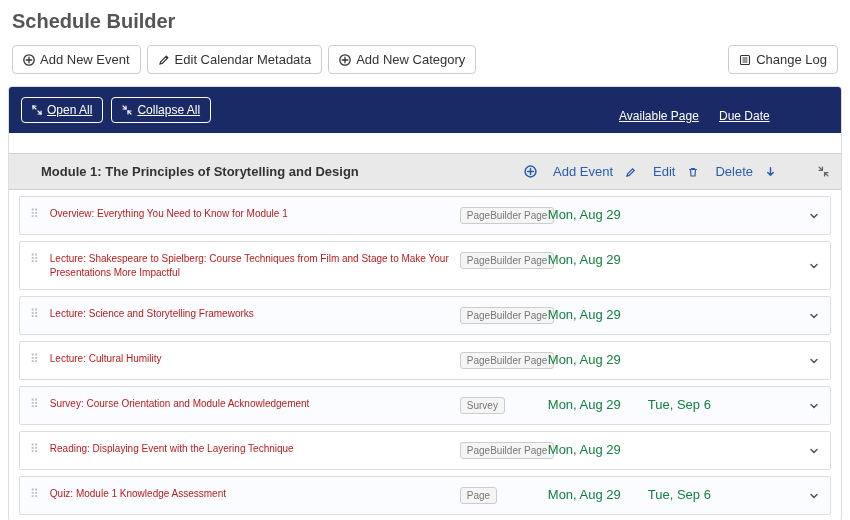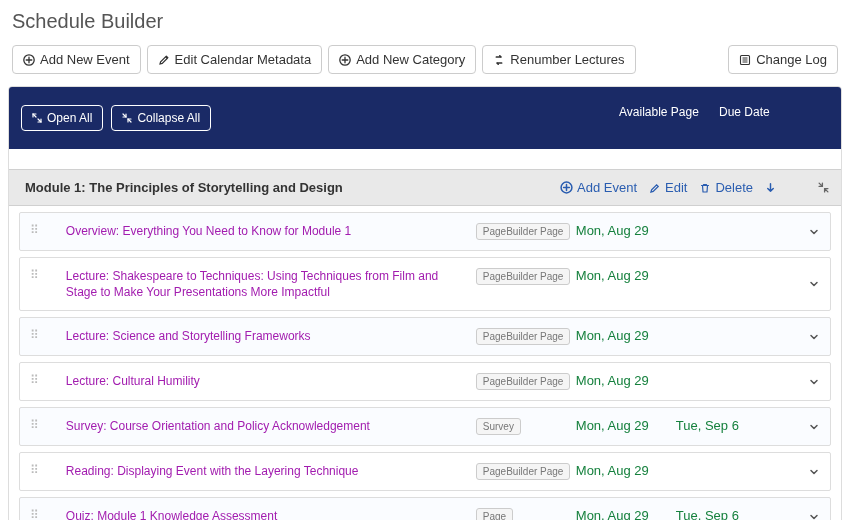--- a/index.html
+++ b/index.html
@@ -1,42 +1,42 @@
 <!DOCTYPE html>
 <html><head>
 <meta charset="utf-8">
 <style>
   * { box-sizing: border-box; margin: 0; padding: 0; }
   body { font-family: -apple-system, BlinkMacSystemFont, "Segoe UI", Arial, sans-serif; font-size: 13px; color: #333; background: #fff; width: 850px; }
-  .page-title { font-size: 20px; font-weight: 400; color: #555; padding: 10px 12px 12px; }
+  .page-title { font-size: 20px; font-weight: 700; color: #555; padding: 10px 12px 12px; }
   .toolbar { display: flex; align-items: center; padding: 0 12px 12px; gap: 6px; }
   .btn { display: inline-flex; align-items: center; gap: 5px; background: #fff; border: 1px solid #ccc; border-radius: 4px; padding: 6px 10px; font-size: 13px; color: #333; cursor: pointer; }
   .btn .ic { font-size: 12px; line-height: 1; }
   .spacer { flex: 1; }
   .panel { margin: 0 8px; border: 1px solid #ddd; border-radius: 4px; overflow: hidden; }
-  .bluebar { background: #1a2a66; color: #fff; display: flex; align-items: flex-start; padding: 18px 12px; font-size: 12px; }
+  .bluebar { background: #1a2a66; color: #fff; display: flex; align-items: flex-end; padding: 10px 12px; font-size: 12px; text-decoration: underline; }
   .bluebar .btn-outline { background: transparent; border: 1px solid #fff; color: #fff; border-radius: 4px; padding: 5px 10px; display: inline-flex; gap: 5px; align-items: center; cursor: pointer; font-size: 12px; }
   .bluebar .btn-outline + .btn-outline { margin-left: 8px; }
   .bluebar .cols { margin-left: auto; display: flex; }
   .bluebar .col { width: 100px; text-align: left; }
   .bluebar .col.due { width: 110px; }
   .whitegap { height: 20px; background: #fff; }
   .module-header { background: #e9e9e9; border-top: 1px solid #d0d0d0; border-bottom: 1px solid #d0d0d0; display: flex; align-items: center; padding: 10px 12px; }
-  .module-title { font-weight: 600; font-size: 13px; color: #333; margin-left: 4px; }
+  .module-title { font-weight: 600; font-size: 13px; color: #333; margin-left: 20px; }
   .module-actions { margin-left: auto; display: flex; align-items: center; gap: 12px; color: #2a5db0; font-size: 13px; }
-  .module-actions .act { display: inline-flex; align-items: center; gap: 4px; cursor: pointer; }
+  .module-actions .act { display: inline-flex; align-items: center; gap: 16px; cursor: pointer; }
   .module-actions .icon-only { cursor: pointer; color: #2a5db0; }
   .module-actions .collapse-ic { color: #666; margin-left: 30px; cursor: pointer; }
   .items { padding: 6px 10px 0; }
   .item-row { display: flex; align-items: flex-start; border: 1px solid #ddd; border-radius: 2px; background: #fff; padding: 10px 10px; margin-bottom: 6px; }
   .item-row:nth-child(odd) { background: #fafcff; }
   .drag { color: #bbb; font-size: 12px; margin-right: 10px; cursor: grab; line-height: 1.3; letter-spacing: 1px; }
-  .item-title { color: #a21caf; font-size: 12px; width: 410px; padding-right: 10px; line-height: 1.35; cursor: pointer; margin-left: 16px; }
+  .item-title { color: #b91c1c; font-size: 10px; width: 410px; padding-right: 10px; line-height: 1.35; cursor: pointer; }
   .badge { border: 1px solid #ccc; color: #777; background: #f5f5f5; font-size: 10px; padding: 2px 6px; border-radius: 3px; white-space: nowrap; }
-  .badge-cell { width: 100px; display: flex; align-items: center; }
+  .badge-cell { width: 88px; display: flex; align-items: center; }
   .date-cell { width: 100px; font-size: 13px; color: #15803d; }
   .date-cell.due { width: 100px; }
   .expand { margin-left: auto; color: #555; cursor: pointer; font-size: 12px; align-self: center; }
   svg { display: block; }
 </style>
 </head>
 <body>
 
 <h1 class="page-title">Schedule Builder</h1>
 
@@ -59,30 +59,20 @@
     <span>Edit Calendar Metadata</span>
   </button>
   <button class="btn">
     <span class="ic">
       <svg width="12" height="12" viewBox="0 0 12 12">
           <circle cx="6" cy="6" r="5.2" fill="none" stroke="#333" stroke-width="1.3"></circle>
           <path d="M6 3.2v5.6M3.2 6h5.6" stroke="#333" stroke-width="1.3" stroke-linecap="round"></path>
         </svg>
     </span>
     <span>Add New Category</span>
-  </button>
-  <button class="btn">
-    <span class="ic">
-      <svg width="12" height="12" viewBox="0 0 12 12">
-          <path d="M3 3h5l-1.2-1.2M9 9H4l1.2 1.2M3 3v0M9 9v0" stroke="#333" stroke-width="1.2" fill="none" stroke-linecap="round" stroke-linejoin="round"></path>
-          <path d="M3 3h5M9 9H4" stroke="#333" stroke-width="1.2" fill="none"></path>
-          <path d="M8 3l-1.3-1.3M4 9l1.3 1.3" stroke="#333" stroke-width="1.2" fill="none" stroke-linecap="round"></path>
-        </svg>
-    </span>
-    <span>Renumber Lectures</span>
   </button>
   <div class="spacer"></div>
   <button class="btn">
     <span class="ic">
       <svg width="12" height="12" viewBox="0 0 12 12">
           <rect x="1.5" y="1.5" width="9" height="9" rx="1" fill="none" stroke="#333" stroke-width="1.1"></rect>
           <path d="M3.5 4h5M3.5 6h5M3.5 8h5" stroke="#333" stroke-width="1.1"></path>
         </svg>
     </span>
     <span>Change Log</span>
@@ -172,21 +162,21 @@
     <div class="date-cell due"></div>
     <span class="expand">
       <svg width="12" height="12" viewBox="0 0 12 12">
                 <path d="M3 4.5l3 3 3-3" stroke="#555" stroke-width="1.5" fill="none" stroke-linecap="round" stroke-linejoin="round"></path>
               </svg>
     </span>
   </div>
 
   <div class="item-row">
     <span class="drag">⠿</span>
-    <a class="item-title">Lecture: Shakespeare to Techniques: Using Techniques from Film and Stage to Make Your Presentations More Impactful</a>
+    <a class="item-title">Lecture: Shakespeare to Spielberg: Course Techniques from Film and Stage to Make Your Presentations More Impactful</a>
     <div class="badge-cell">
               <span class="badge">PageBuilder Page</span>
             </div>
     <div class="date-cell">Mon, Aug 29</div>
     <div class="date-cell due"></div>
     <span class="expand">
       <svg width="12" height="12" viewBox="0 0 12 12">
                 <path d="M3 4.5l3 3 3-3" stroke="#555" stroke-width="1.5" fill="none" stroke-linecap="round" stroke-linejoin="round"></path>
               </svg>
     </span>
@@ -217,21 +207,21 @@
     <div class="date-cell due"></div>
     <span class="expand">
       <svg width="12" height="12" viewBox="0 0 12 12">
                 <path d="M3 4.5l3 3 3-3" stroke="#555" stroke-width="1.5" fill="none" stroke-linecap="round" stroke-linejoin="round"></path>
               </svg>
     </span>
   </div>
 
   <div class="item-row">
     <span class="drag">⠿</span>
-    <a class="item-title">Survey: Course Orientation and Policy Acknowledgement</a>
+    <a class="item-title">Survey: Course Orientation and Module Acknowledgement</a>
     <div class="badge-cell">
               <span class="badge">Survey</span>
             </div>
     <div class="date-cell">Mon, Aug 29</div>
     <div class="date-cell due">Tue, Sep 6</div>
     <span class="expand">
       <svg width="12" height="12" viewBox="0 0 12 12">
                 <path d="M3 4.5l3 3 3-3" stroke="#555" stroke-width="1.5" fill="none" stroke-linecap="round" stroke-linejoin="round"></path>
               </svg>
     </span>

